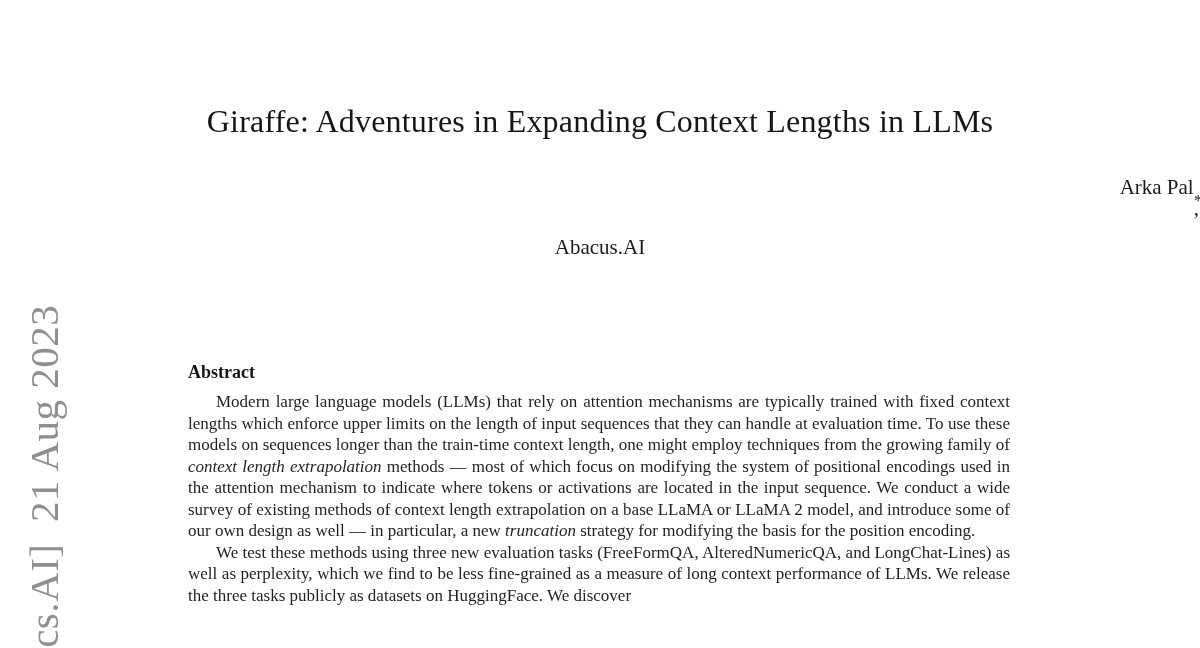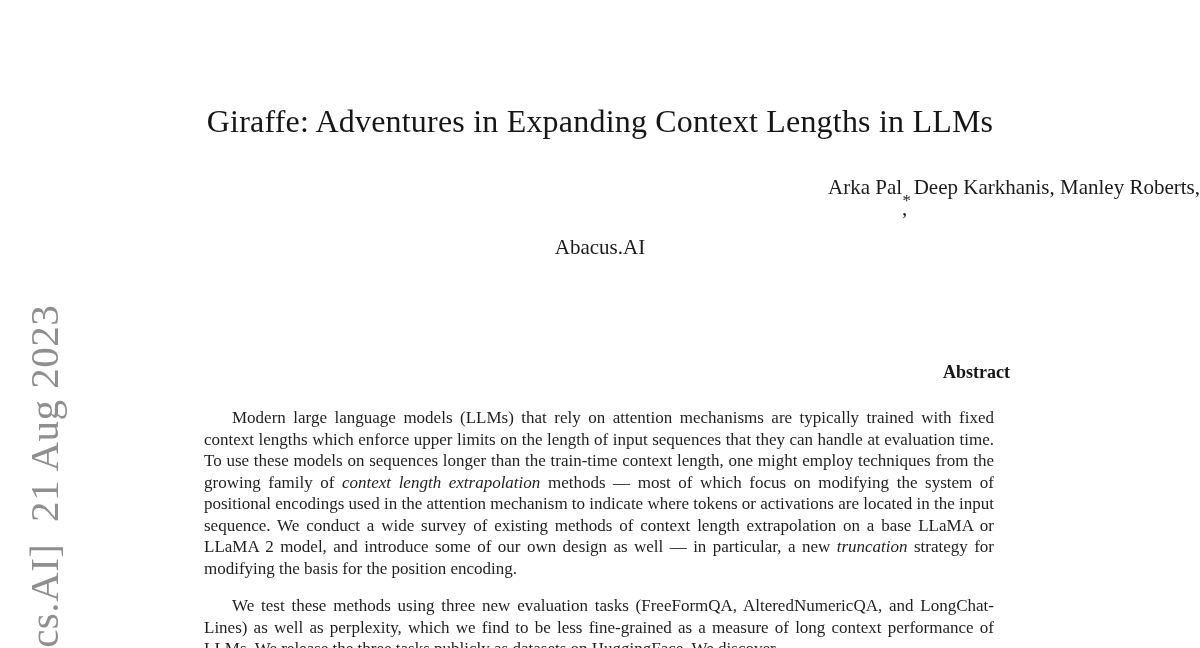--- a/index.html
+++ b/index.html
@@ -79,55 +79,55 @@
     text-align: center;
     font-size: 21px;
     color: #1b1b1b;
   }
 
   .abstract-heading {
     position: absolute;
     top: 362px;
     left: 188px;
     width: 822px;
-    text-align: right;
+    text-align: left;
     font-size: 18px;
     font-weight: bold;
     color: #161616;
   }
 
   .abstract-body {
     position: absolute;
     top: 391px;
     left: 188px;
     width: 822px;
     font-size: 17px;
     line-height: 21.5px;
     color: #1f1f1f;
   }
   .abs-para {
-    margin: 16px;
+    margin: 0;
     text-indent: 28px;
     text-align: justify;
   }
   .abs-para em {
     font-style: italic;
   }
 </style>
 </head>
 <body>
 
 <div class="page" style="background: rgb(255, 255, 255);">
 
   <div class="watermark" style="color: rgb(143, 143, 143);">[cs.AI]  21 Aug 2023</div>
 
   <h1 class="title">Giraffe: Adventures in Expanding Context Lengths in LLMs</h1>
 
   <div class="authors">
-    <div><span>Arka Pal</span><span class="starcomma"><span class="star">*</span><span class="comma">,</span></span><span> Deep Karkhanis, Manley Roberts,</span></div>
+    <div><span>Arka Pal</span><span class="starcomma"><span class="star">*</span><span class="comma">,</span></span></div>
   </div>
 
   <div class="affiliation">Abacus.AI</div>
 
   <div class="abstract-heading">Abstract</div>
 
   <div class="abstract-body">
       <p class="abs-para"><span>Modern large language models (LLMs) that rely on attention mechanisms are typically trained with fixed context lengths which enforce upper limits on the length of input sequences that they can handle at evaluation time. To use these models on sequences longer than the train-time context length, one might employ techniques from the growing family of </span><em>context length extrapolation</em><span> methods — most of which focus on modifying the system of positional encodings used in the attention mechanism to indicate where tokens or activations are located in the input sequence. We conduct a wide survey of existing methods of context length extrapolation on a base LLaMA or LLaMA 2 model, and introduce some of our own design as well — in particular, a new </span><em>truncation</em><span> strategy for modifying the basis for the position encoding.</span></p>
       <p class="abs-para"><span>We test these methods using three new evaluation tasks (FreeFormQA, AlteredNumericQA, and LongChat-Lines) as well as perplexity, which we find to be less fine-grained as a measure of long context performance of LLMs. We release the three tasks publicly as datasets on HuggingFace. We discover</span></p>
     </div>

